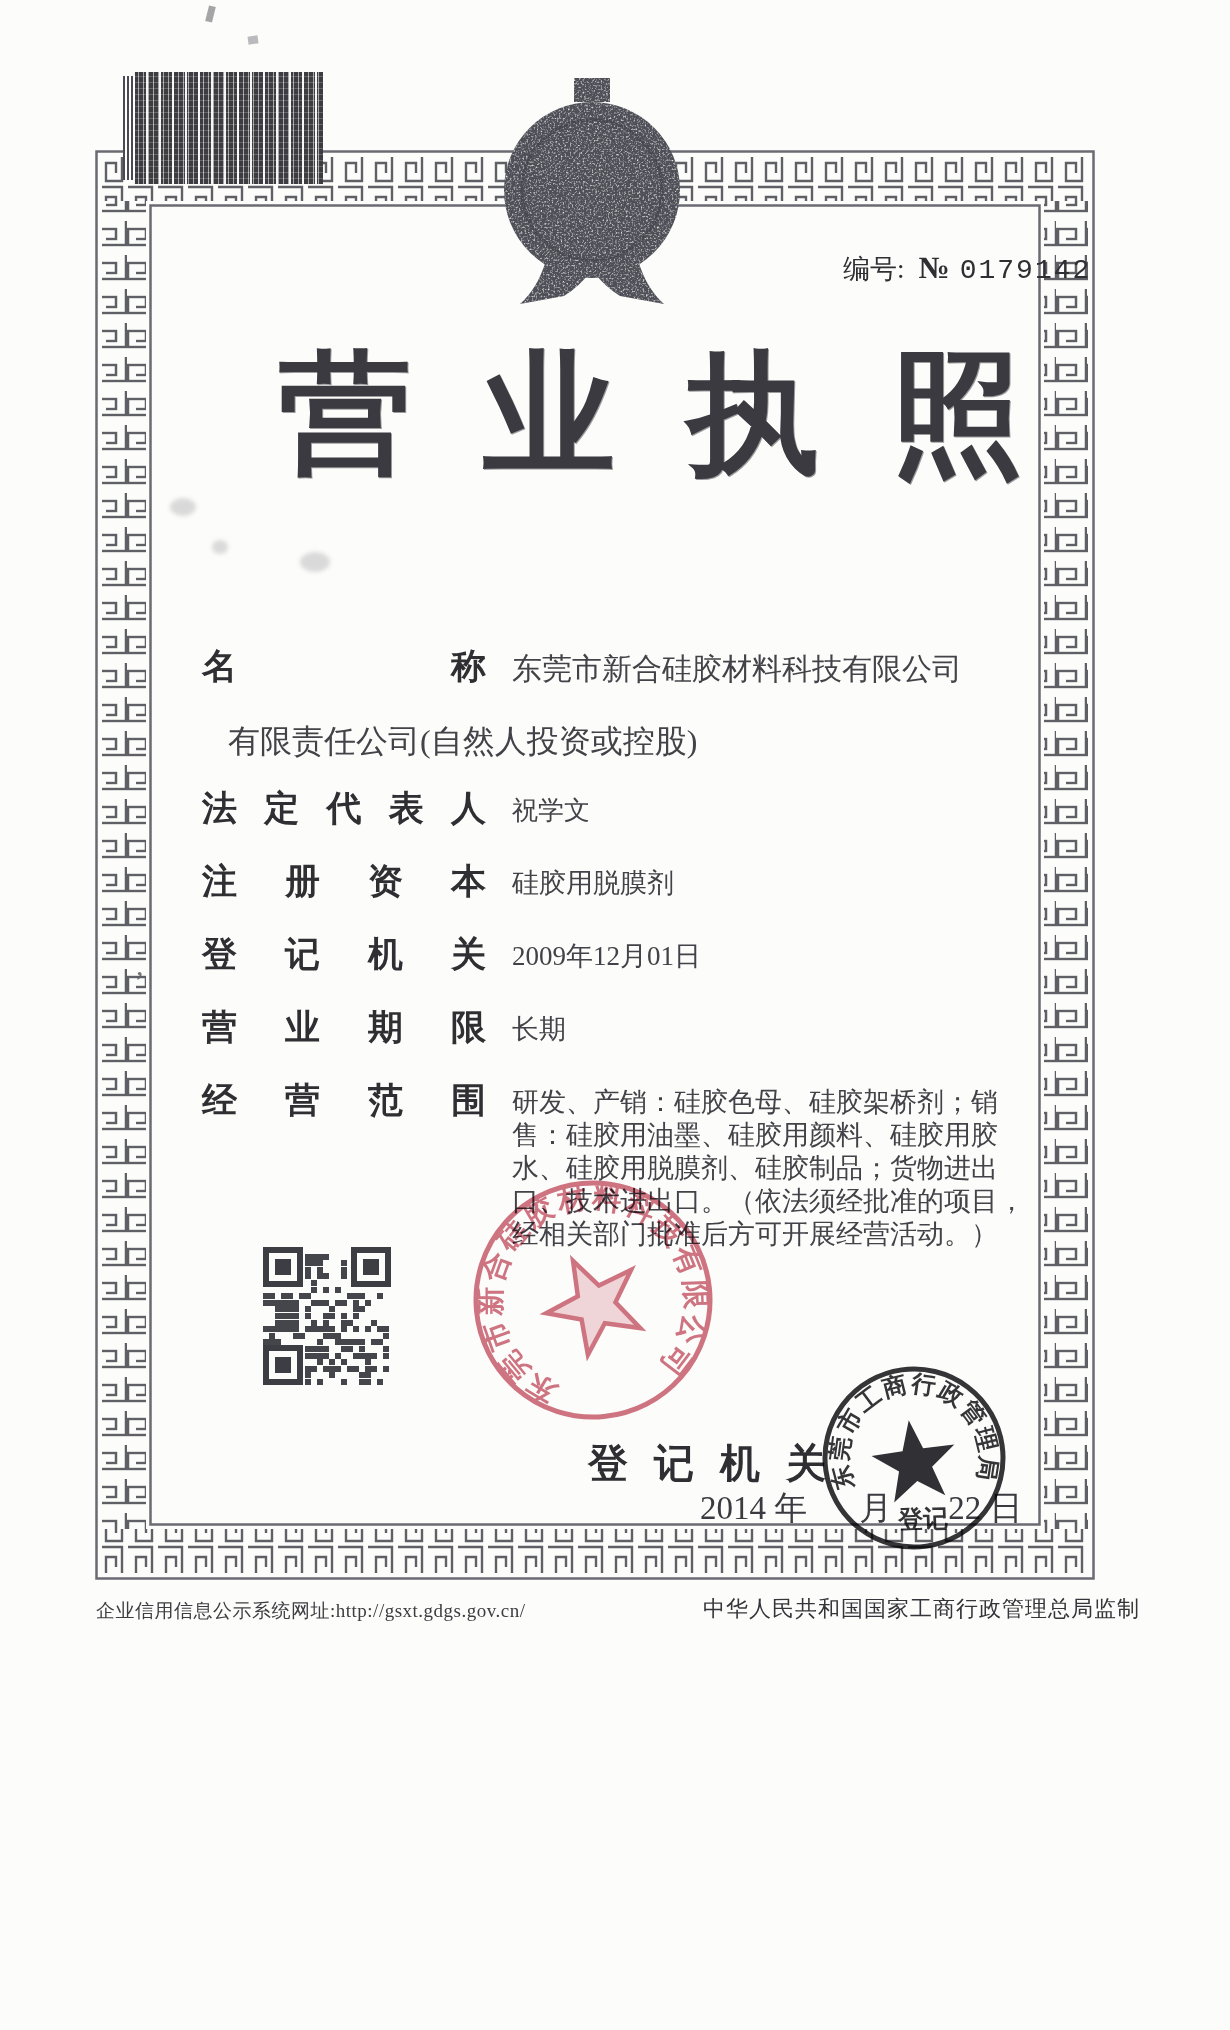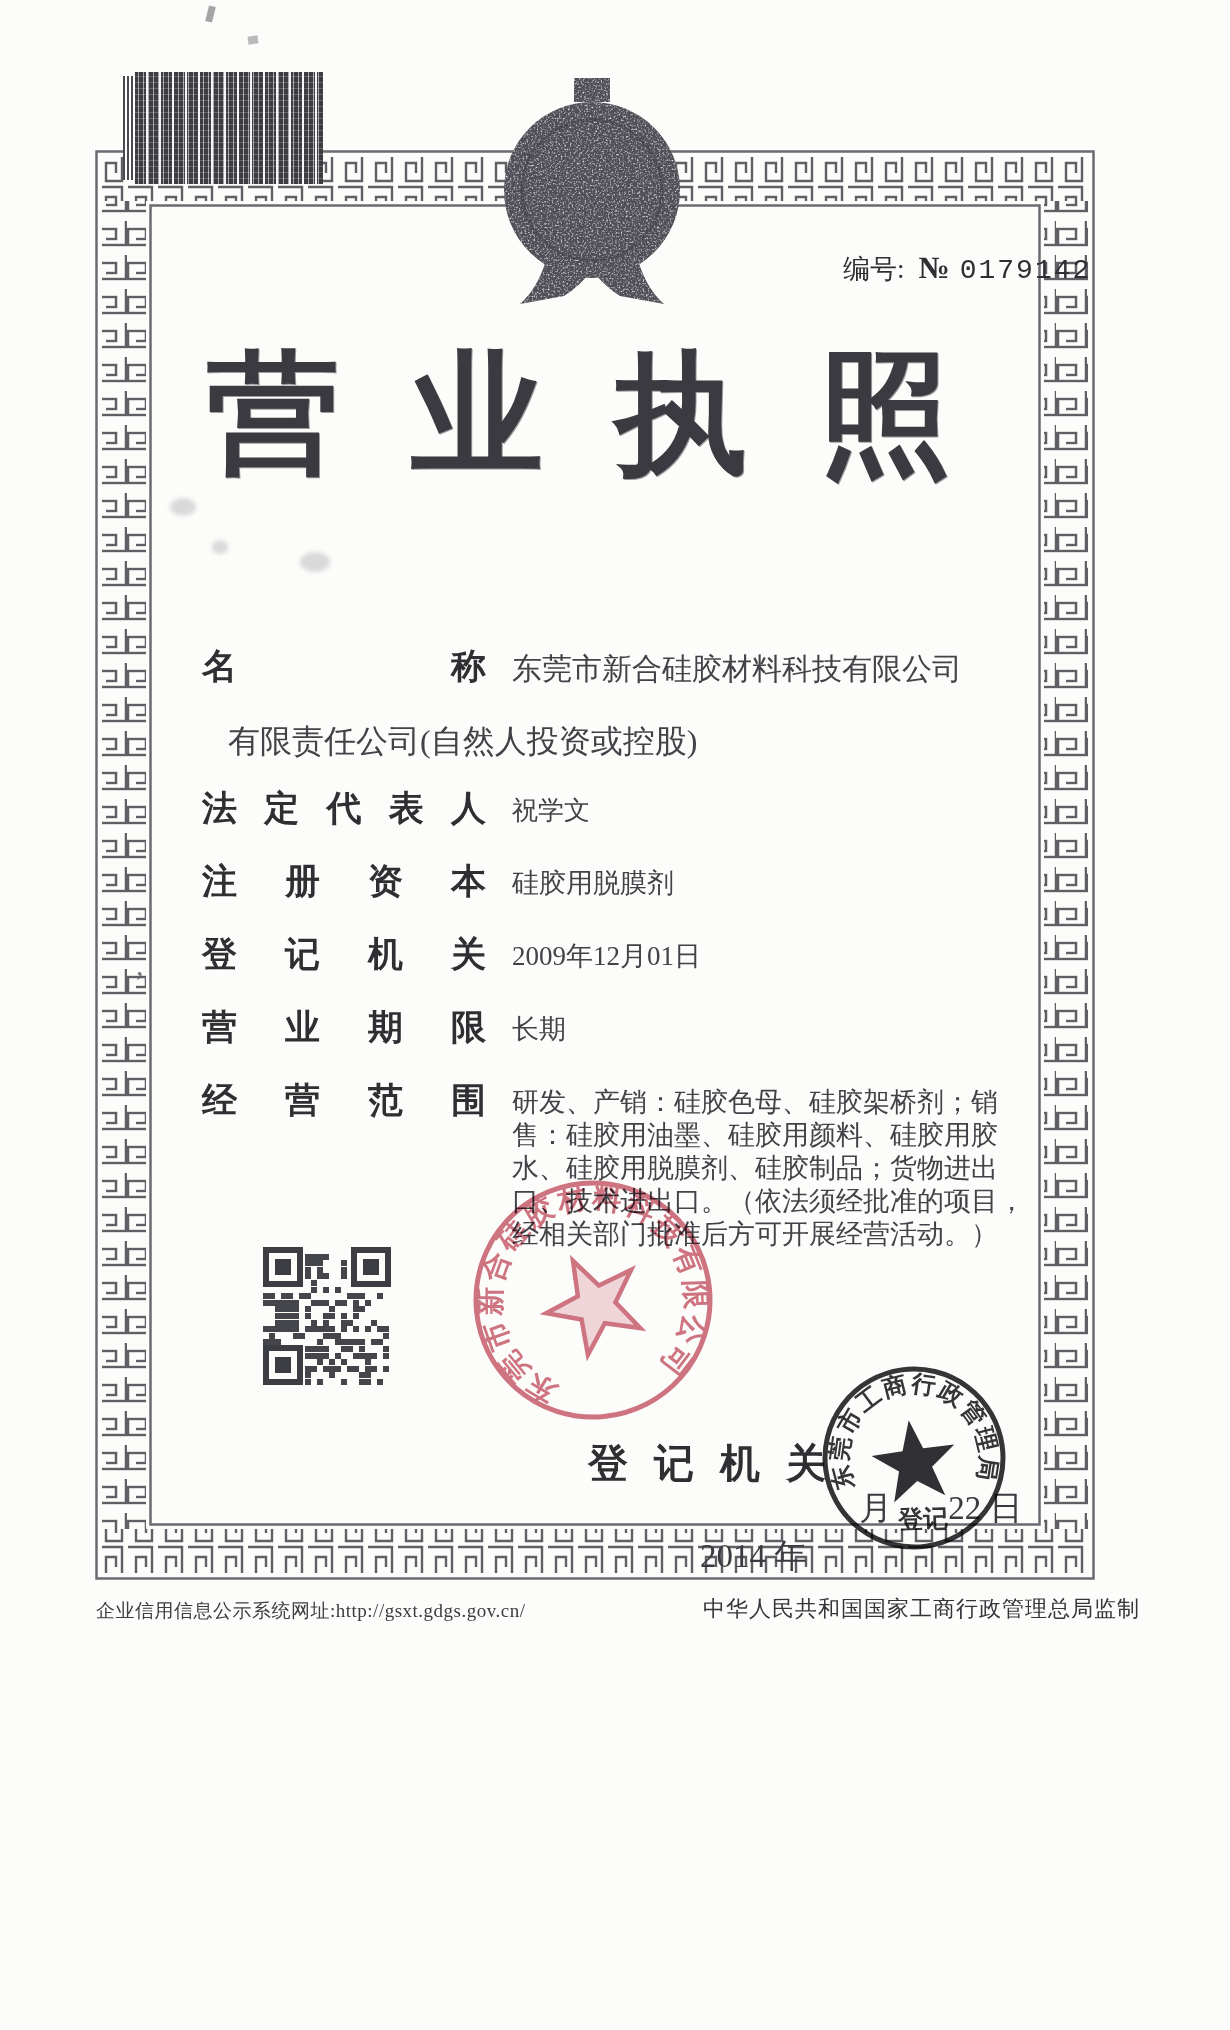--- a/index.html
+++ b/index.html
@@ -19,21 +19,21 @@
   
   .frame{position:absolute;left:95px;top:150px;width:1000px;height:1430px;}
 
   
   .emblem{position:absolute;left:492px;top:78px;width:200px;height:230px;}
 
   
   .serial{position:absolute;left:843px;top:250px;font-size:27px;color:#2e2e33;white-space:nowrap;}
   .serial .sym{font-weight:bold;font-size:31px;padding:0 10px 0 14px;}
   .serial .num{font-family:"Liberation Mono","DejaVu Sans Mono",monospace;font-size:28px;letter-spacing:2px;}
-  .title{position:absolute;left:95px;top:326px;width:1000px;text-align:center;
+  .title{position:absolute;left:95px;top:326px;width:1000px;text-align:right;
     font-size:132px;font-weight:bold;color:#3a3a40;letter-spacing:72px;padding-left:40px;box-sizing:border-box;
     text-shadow:1px 1px 0 rgba(60,60,65,.5);}
   .regno{position:absolute;left:600px;top:524px;white-space:nowrap;}
   .regno .lbl{font-size:31px;font-weight:bold;letter-spacing:20px;color:#2f2f35;}
   .regno .val{font-size:35px;letter-spacing:1px;color:#3a3a40;margin-left:14px;}
 
   
   .rows{position:absolute;left:202px;top:616px;width:846px;}
   .row{display:flex;margin-bottom:24px;margin-top:29px;}
   .row .lab{width:284px;min-width:284px;font-size:35px;font-weight:bold;color:#2e2e33;
@@ -47,21 +47,21 @@
   
   .qr{position:absolute;left:263px;top:1247px;width:130px;height:140px;}
   .qr i{position:absolute;width:6px;height:6px;background:#45454c;}
   .qr .finder{position:absolute;width:40px;height:40px;border:6px solid #3d3d44;box-sizing:border-box;background:transparent;}
   .qr .finder::after{content:"";position:absolute;left:6px;top:6px;width:16px;height:16px;background:#3d3d44;}
   .qr .f1{left:0;top:0}.qr .f2{left:88px;top:0}.qr .f3{left:0;top:98px}
 
   
   .authority{position:absolute;left:588px;top:1436px;font-size:40px;font-weight:bold;color:#2e2e33;letter-spacing:26px;}
   .issue-date{position:absolute;left:700px;top:1486px;display:flex;font-size:33px;color:#3a3a40;white-space:nowrap;}
-  .issue-date .y{margin-right:52px;margin-top:48px;}
+  .issue-date .y{margin-right:52px;}
   .issue-date .m{margin-right:56px;}
 
   
   .stamp{position:absolute;mix-blend-mode:multiply;}
   .stamp-red{left:448px;top:1148px;width:290px;height:300px;opacity:.88;}
   .stamp-black{left:812px;top:1356px;width:204px;height:204px;opacity:.92;}
 
   
   .footer-left{position:absolute;left:96px;top:1598px;font-size:19px;color:#3c3c42;letter-spacing:.5px;}
   .footer-right{position:absolute;left:640px;top:1594px;width:500px;text-align:right;font-size:22px;color:#34343a;letter-spacing:1px;}

